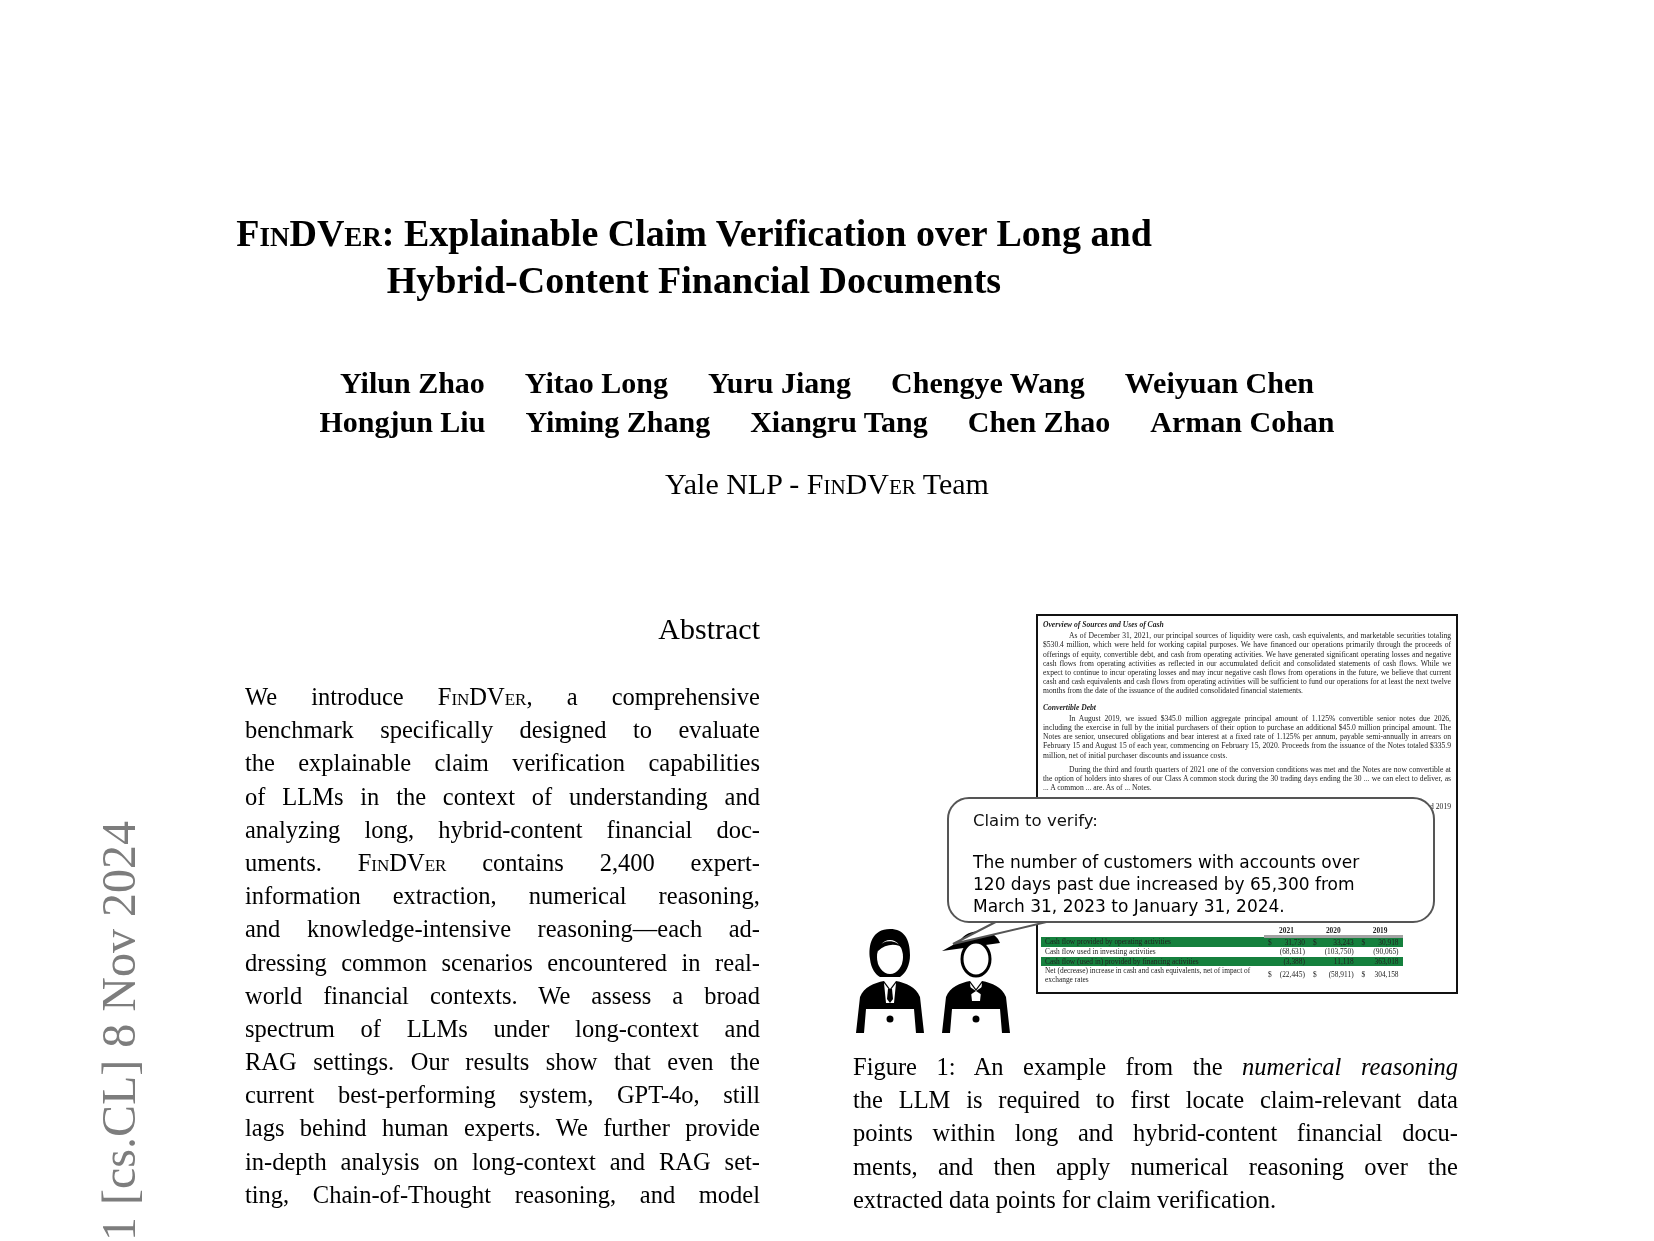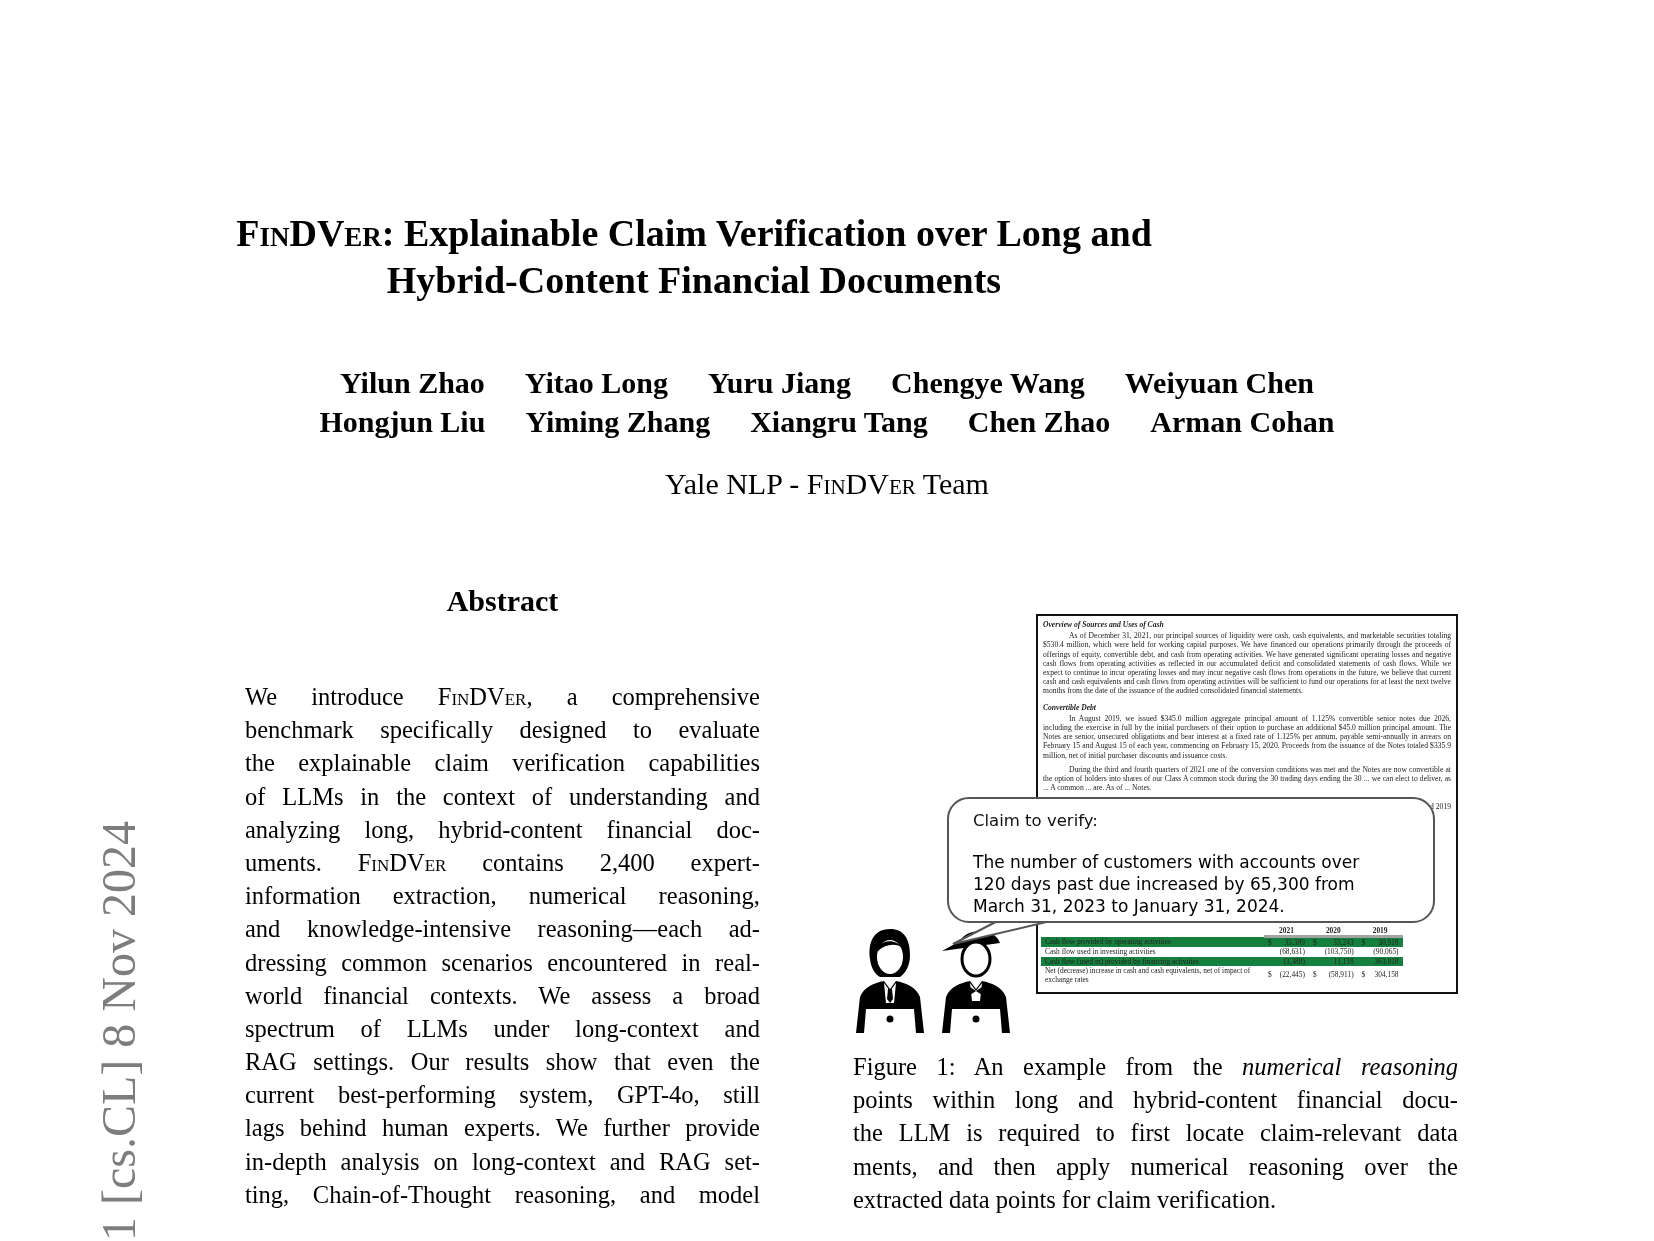--- a/index.html
+++ b/index.html
@@ -9,22 +9,22 @@
   #arxiv-stamp { position:absolute; left:95px; top:1241px; transform-origin:0 0;
     transform: rotate(-90deg); white-space:nowrap; font-size:48px; color:#7d7d7d;
     line-height:1; }
   #title { position:absolute; left:0; width:1388px; top:210px; text-align:center;
     font-weight:bold; font-size:38px; line-height:47px; }
   #authors { position:absolute; left:0; width:1654px; top:363px; text-align:center;
     font-weight:bold; font-size:30px; line-height:39px; }
   #authors .row span { margin: 0 20px; }
   #affil { position:absolute; left:0; width:1654px; top:466px; text-align:center;
     font-size:30px; line-height:36px; }
-  #abstract-heading { position:absolute; left:245px; width:515px; top:584px;
-    text-align:center; font-weight:bold; font-size:30px; }
+  #abstract-heading { position:absolute; left:245px; width:515px; top:612px;
+    text-align:right; font-weight:normal; font-size:30px; }
   #abstract-body { position:absolute; left:245px; width:515px; top:680px;
     font-size:24.5px; line-height:33.2px; text-align:justify; }
   #abstract-body .ln { display:block; text-align:justify; text-align-last:justify; height:33.2px; white-space:nowrap; }
   #figure { position:absolute; left:850px; top:610px; width:610px; height:420px; }
   #doc-box { position:absolute; left:186px; top:4px; width:418px; height:376px;
     border:2.5px solid #111; background:#fff; overflow:hidden;
     font-family:"Liberation Serif", serif; font-size:7.6px; line-height:9.2px; color:#222; }
   #doc-box .h { font-weight:bold; font-style:italic; margin:4px 5px 2px 5px; }
   #doc-box .p { margin:0 5px; text-align:justify; text-indent:26px; }
   #doc-box table { position:absolute; left:3px; right:3px; top:310px; border-collapse:collapse; font-size:7.4px; }
@@ -97,21 +97,21 @@
       <tbody id="cf-body">
           <tr class="yr">
             <td style="border:none"></td>
             <td colspan="2">2021</td>
             <td colspan="2">2020</td>
             <td colspan="2">2019</td>
           </tr>
           <tr class="hl">
             <td class="lbl" style="white-space: normal; width: 215px;">Cash flow provided by operating activities</td>
             <td>$</td>
-            <td class="num">33,389</td>
+            <td class="num">31,730</td>
             <td>$</td>
             <td class="num">33,243</td>
             <td>$</td>
             <td class="num">30,918</td>
           </tr>
           <tr>
             <td class="lbl" style="white-space: normal; width: 215px;">Cash flow used in investing activities</td>
             <td></td>
             <td class="num">(68,631)</td>
             <td></td>
@@ -174,17 +174,17 @@
     <div class="claim">
       <div>The number of customers with accounts over</div>
       <div>120 days past due increased by 65,300 from</div>
       <div>March 31, 2023 to January 31, 2024.</div>
     </div>
   </div>
 </div>
 
 <div id="caption">
   <span class="ln"><span>Figure 1:  An example from the </span><i>numerical reasoning</i></span>
+  <span class="ln">the LLM is required to first locate claim-relevant data</span>
   <span class="ln">points within long and hybrid-content financial docu-</span>
-  <span class="ln">the LLM is required to first locate claim-relevant data</span>
   <span class="ln">ments, and then apply numerical reasoning over the</span>
   <span class="ln last">extracted data points for claim verification.</span>
 </div>
 
 </body></html>

